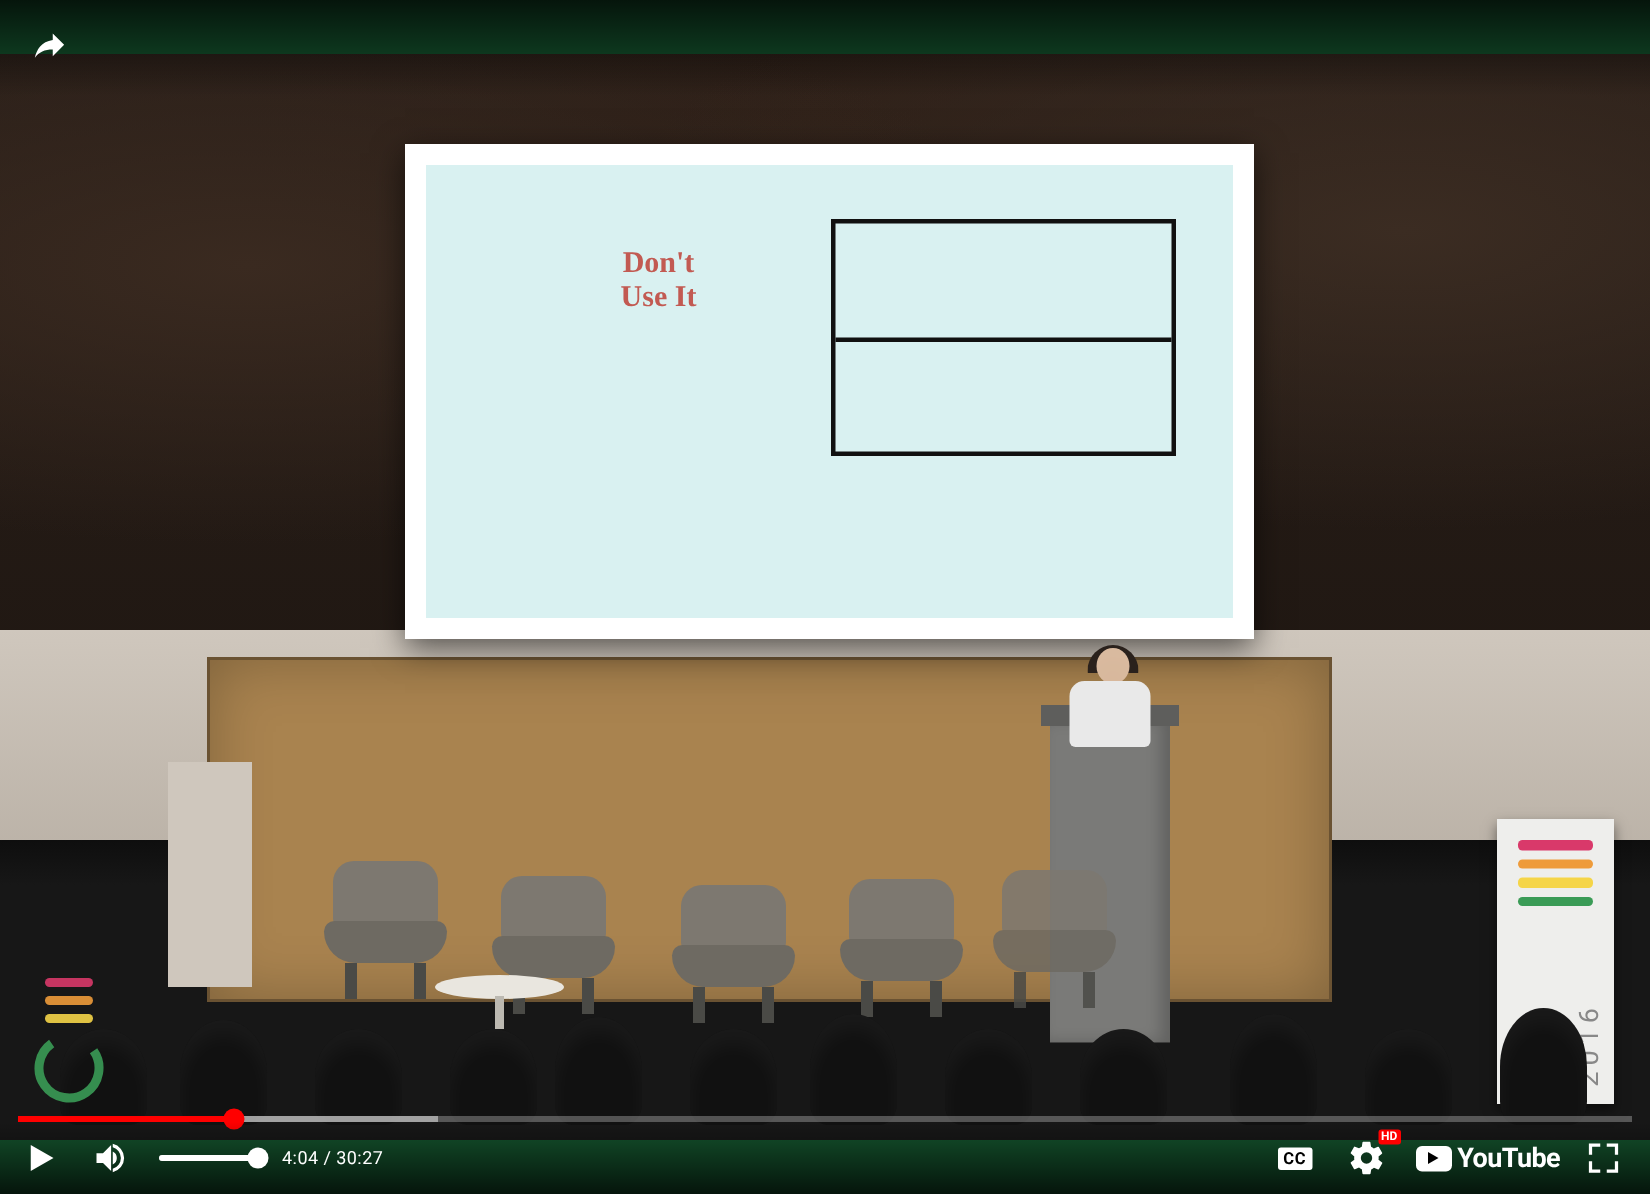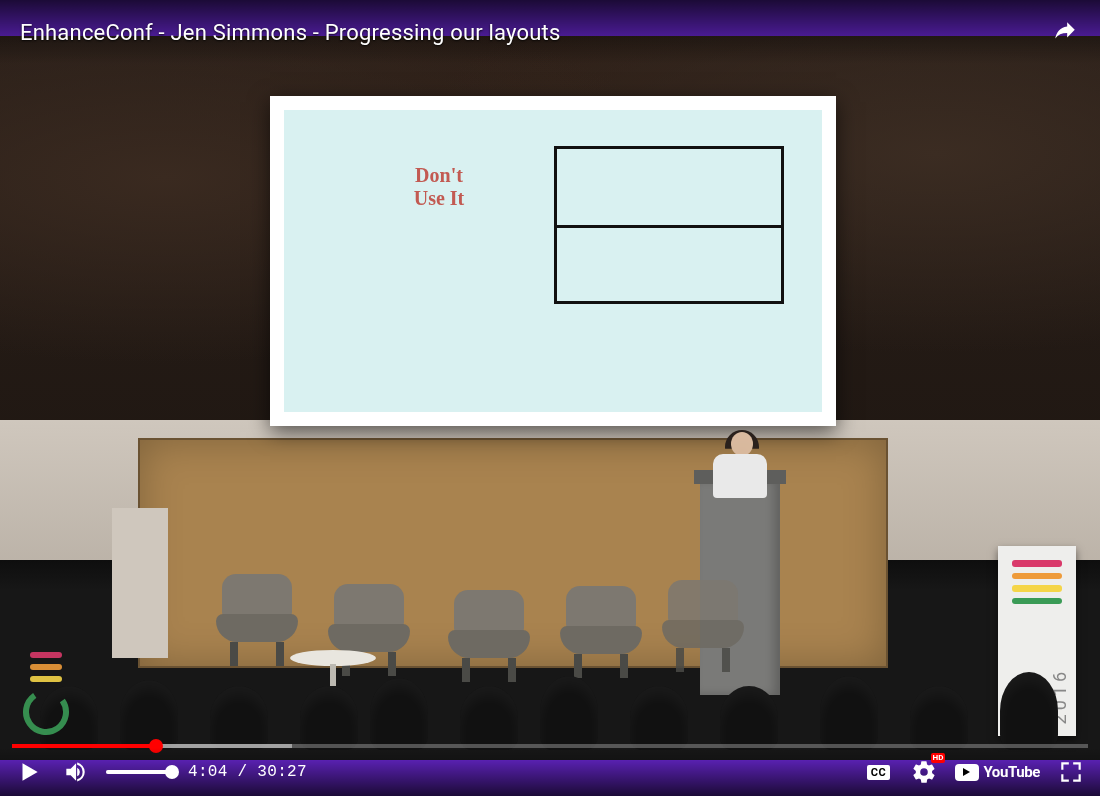--- a/index.html
+++ b/index.html
@@ -22,21 +22,21 @@
     color: #fff; z-index: 500;
   }
   .title-bar .title-text {
     font-size: 22px; font-weight: 400; letter-spacing: 0.2px;
     text-shadow: 0 1px 2px rgba(0,0,0,0.8);
   }
 
   
   .stage {
     position: absolute; inset: 0;
-    background: #6d28d9;
+    background: #14532d;
   }
   .mural {
     position:absolute; left:0; right:0; top:36px; height:470px;
     background:
       radial-gradient(ellipse at 15% 30%, #3a2a20 0%, transparent 40%),
       radial-gradient(ellipse at 85% 25%, #3b2c22 0%, transparent 40%),
       radial-gradient(ellipse at 50% 10%, #2e2018 0%, transparent 50%),
       linear-gradient(#2a1f19, #1f1712);
   }
   .lower-wall {
@@ -109,33 +109,33 @@
   
   .progress{position:absolute; left:12px; right:12px; bottom:48px; height:4px; background:rgba(255,255,255,0.28); z-index:600;}
   .progress .loaded{position:absolute; left:0; top:0; bottom:0; width:26%; background:rgba(255,255,255,0.45);}
   .progress .played{position:absolute; left:0; top:0; bottom:0; background:#ff0000;}
   .progress .scrub{position:absolute; top:-5px; width:14px; height:14px; border-radius:50%; background:#ff0000;}
 
   
   .controls{position:absolute; left:0; right:0; bottom:0; height:48px; display:flex; align-items:center; padding:0 14px; color:#fff; z-index:600; background: linear-gradient(to top, rgba(0,0,0,0.75), rgba(0,0,0,0));}
   .controls .left, .controls .right{display:flex; align-items:center; gap:16px;}
   .controls .spacer{flex:1;}
-  .icon-btn{display:flex; align-items:center; justify-content:center; width:30px; height:30px; cursor:pointer;text-decoration:underline;}
+  .icon-btn{display:flex; align-items:center; width:30px; height:30px; cursor:pointer;text-decoration:underline;}
   .icon-btn svg{width:26px; height:26px; fill:#fff;}
   .vol-slider{position:relative; width:66px; height:4px; background:rgba(255,255,255,0.35); border-radius:2px;}
   .vol-slider .fill{position:absolute; left:0; top:0; bottom:0; width:100%; background:#fff; border-radius:2px;}
   .vol-slider .knob{position:absolute; right:-7px; top:-5px; width:14px; height:14px; border-radius:50%; background:#fff;}
-  .time{font-size:16px; letter-spacing:.3px;font-family:Liberation Mono, monospace;}
+  .time{font-size:12px; letter-spacing:.3px;}
   .cc-badge{background:#fff; color:#000; font-weight:700; font-size:11px; padding:2px 4px; border-radius:2px; letter-spacing:.5px; line-height:1;}
   .hd-badge{position:absolute; top:-4px; right:-6px; background:#ff0000; color:#fff; font-size:8px; font-weight:700; padding:0 2px; border-radius:2px; line-height:1.2;}
   .settings-wrap{position:relative;}
   .yt-logo{display:flex; align-items:center; gap:4px;}
   .yt-logo .pill{width:24px; height:17px; background:#fff; border-radius:4px; position:relative;}
   .yt-logo .pill::after{content:""; position:absolute; left:8px; top:4px; border-left:7px solid #000; border-top:4.5px solid transparent; border-bottom:4.5px solid transparent;}
-  .yt-logo .word{font-weight:700; font-size:15px; letter-spacing:-0.4px;}
+  .yt-logo .word{font-weight:700; font-size:18px; letter-spacing:-0.4px;}
 </style>
 </head>
 <body>
 
 <div class="player">
   <div class="stage">
     <div class="mural"></div>
     <div class="lower-wall"></div>
     <div class="stage-floor">
       
@@ -223,21 +223,20 @@
       <svg viewBox="0 0 56 86">
         <rect x="12" y="2" width="32" height="6" rx="3" fill="#d9396a"></rect>
         <rect x="12" y="14" width="32" height="6" rx="3" fill="#ee9b3a"></rect>
         <rect x="12" y="26" width="32" height="6" rx="3" fill="#f5d548"></rect>
         <circle cx="28" cy="62" r="20" fill="none" stroke="#3a9b56" stroke-width="6" stroke-dasharray="94 40" transform="rotate(-35 28 62)"></circle>
       </svg>
     </div>
   </div>
 
   <div class="title-bar">
-    <div class="title-text">EnhanceConf - Jen Simmons - Progressing our layouts</div>
     <div class="icon-btn">
       <svg viewBox="0 0 24 24">
           <path d="M14 3v4C7 8 4 13 3 18c2.5-3.5 6-5.1 11-5.1V17l7-7-7-7z"></path>
         </svg>
     </div>
   </div>
 
   <div class="progress">
     <div class="loaded" style="width: 26%;"></div>
     <div class="played" style="width: 13.36%;"></div>

